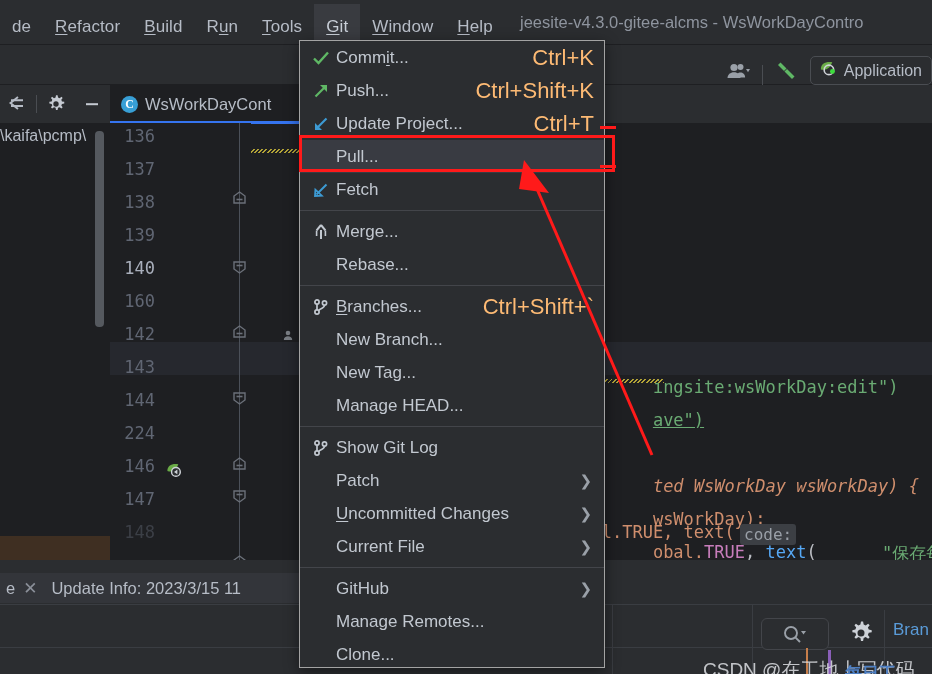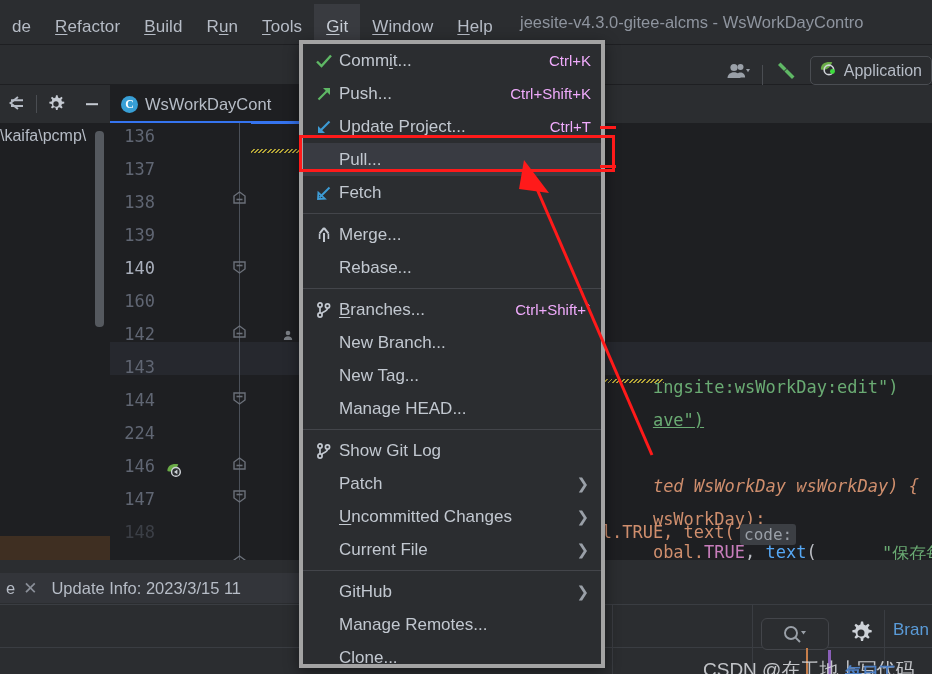--- a/index.html
+++ b/index.html
@@ -183,39 +183,39 @@
     position: absolute; height: 4px;
     background-image: repeating-linear-gradient(
       -45deg, #b3a337 0px, #b3a337 1.3px, transparent 1.3px, transparent 3px);
   }
 
   
   .gitmenu {
     position: absolute; left: 299px; top: 40px;
     width: 306px; height: 628px;
     background: #2b2d30;
-    border: 4px solid #a3a3a3;
+    border: 1px solid #a3a3a3;
     box-sizing: border-box;
     box-shadow: 0 4px 14px rgba(0,0,0,.45);
     z-index: 40;
   }
   .gm-row {
     position: relative;
     height: 33px;
     display: flex; align-items: center;
     padding-left: 6px;
     color: #c2c8d0; font-size: 17px;
     box-sizing: border-box;
     white-space: nowrap;
   }
   .gm-row.hl { background: #393b42; }
   .gm-ico { width: 30px; display: flex; align-items: center; justify-content: center; flex: 0 0 30px; }
   .gm-label { flex: 1 1 auto; }
   .gm-label .u { text-decoration: underline; text-underline-offset: 2px; }
-  .gm-short { color: #f0abfc; font-size: 15px; padding-right: 10px; }
+  .gm-short { color: #fdba74; font-size: 22px; padding-right: 10px; }
   .gm-arrow { color: #9aa0a8; font-size: 15px; padding-right: 12px; }
   .gm-sep { height: 1px; background: #43454a; margin: 4px 0; }
 
   
   .red-box {
     position: absolute;
     border: 3px solid #ff1a1a;
     box-sizing: border-box;
     z-index: 60;
     pointer-events: none;

